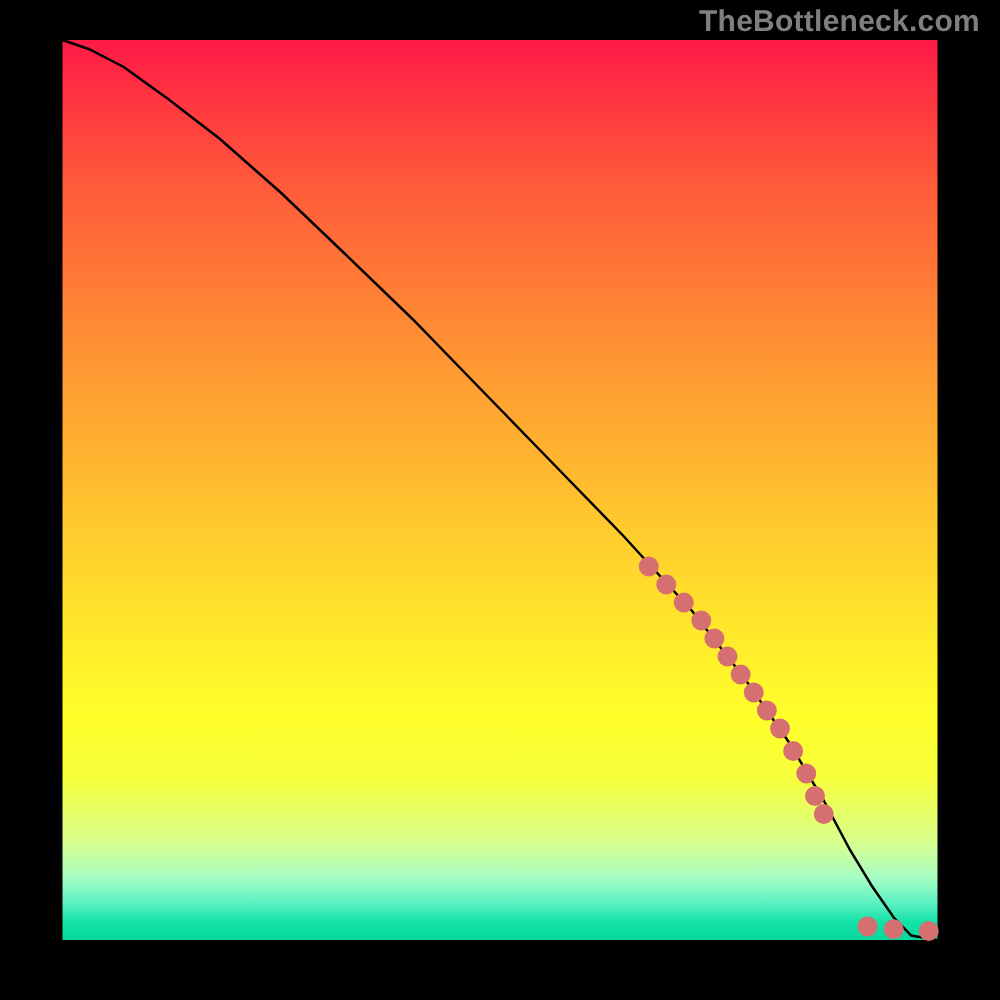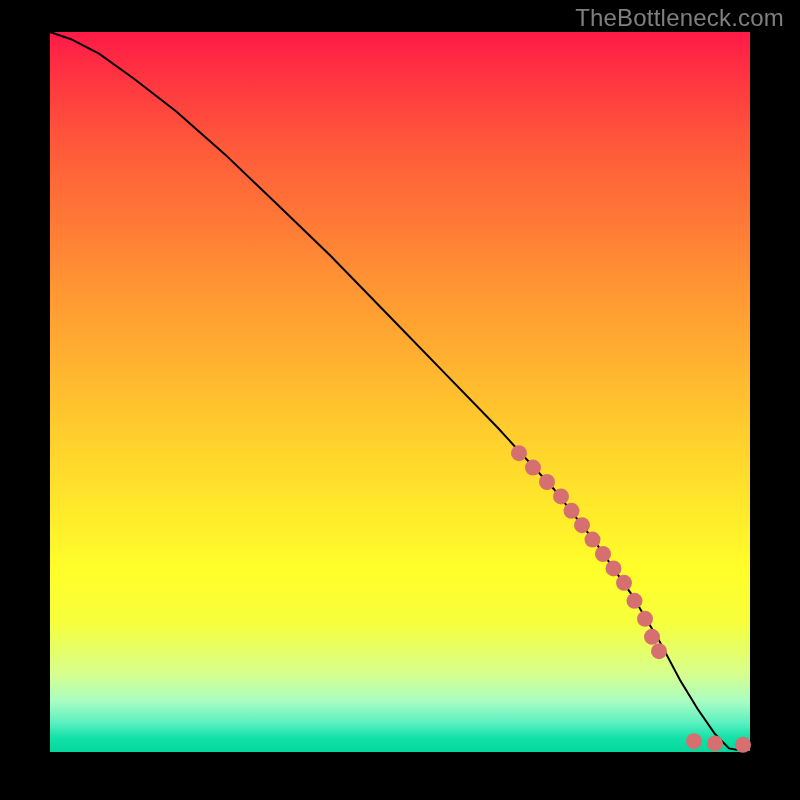--- a/index.html
+++ b/index.html
@@ -16,21 +16,21 @@
     height: 800px;
     background: #000;
     position: relative;
   }
   .watermark {
     position: absolute;
     top: 4px;
     right: 16px;
     color: #7f7f7f;
     font-size: 24px;
-    font-weight: 400;
+    font-weight: 700;
     letter-spacing: 0.2px;
   }
   .plot {
     position: absolute;
     left: 50px;
     top: 32px;
     width: 700px;
     height: 720px;
     background: linear-gradient(to bottom,
       #ff1a47 0%,

